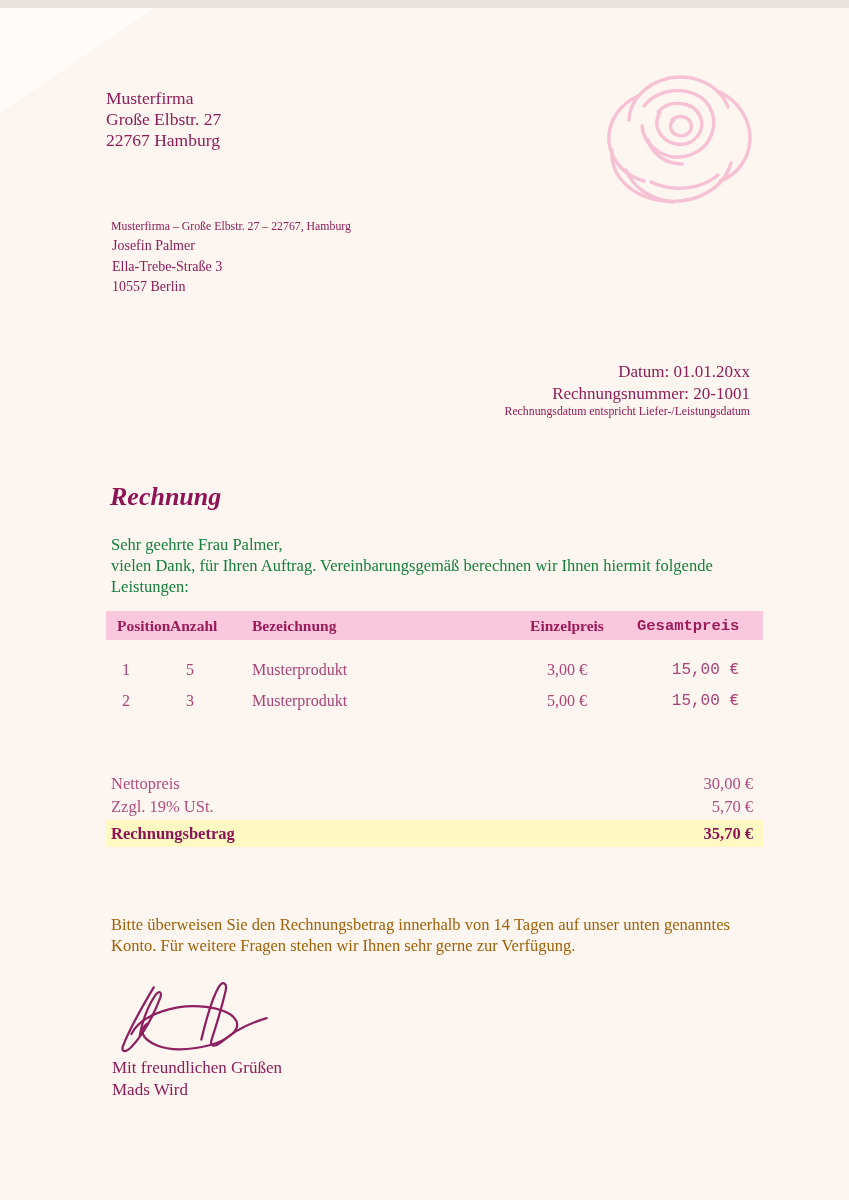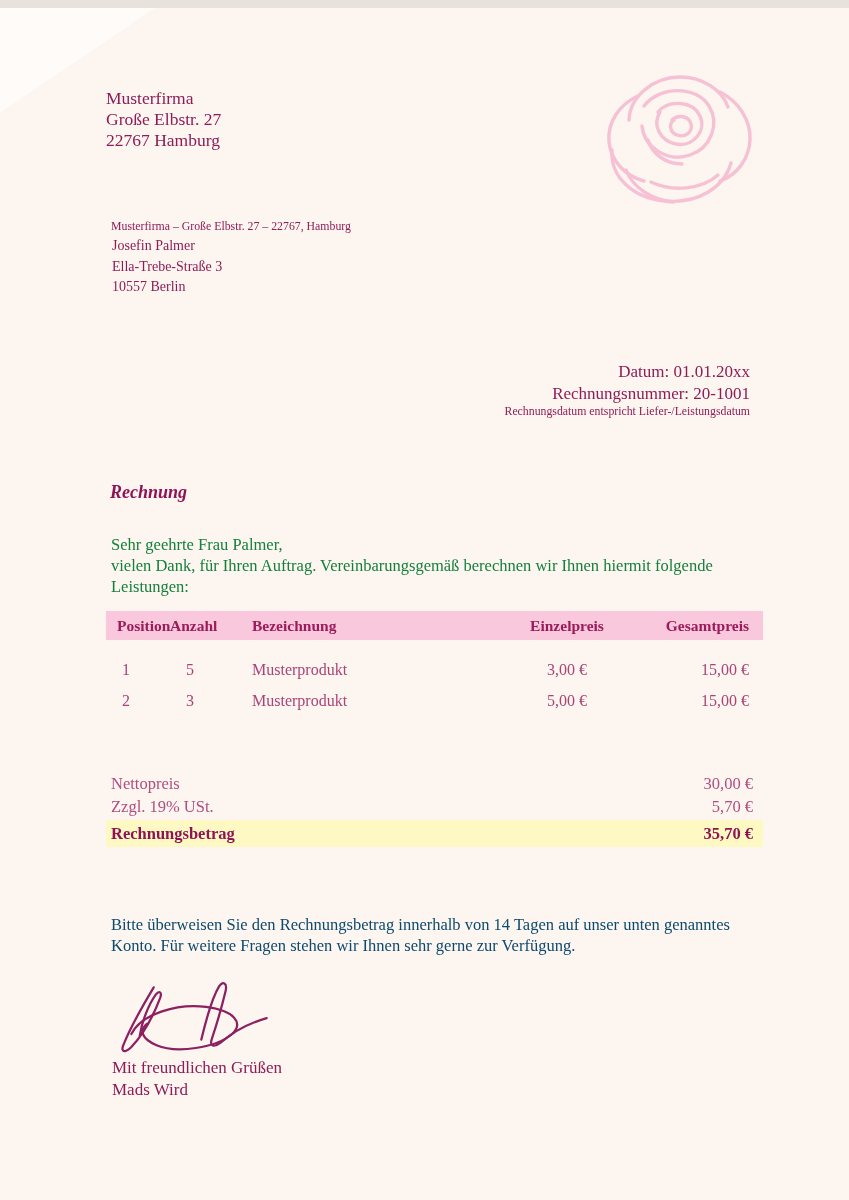--- a/index.html
+++ b/index.html
@@ -25,48 +25,48 @@
   .rose{position:absolute;left:596px;top:60px;width:166px;height:142px;}
   
   .return-line{position:absolute;left:111px;top:211px;font-size:11.8px;color:#8e1d57;}
   
   .recipient{position:absolute;left:112px;top:228px;font-size:14px;line-height:20.5px;color:#8e1d57;}
   
   .meta{position:absolute;right:99px;top:353px;text-align:right;color:#8e1d57;}
   .meta .big{font-size:17px;line-height:21.5px;}
   .meta .small{font-size:11.8px;line-height:14px;}
   
-  .doc-title{position:absolute;left:110px;top:474px;font-size:18px;font-weight:bold;font-style:italic;color:#8e1355;}
+  .doc-title{position:absolute;left:110px;top:474px;font-size:26px;font-weight:bold;font-style:italic;color:#8e1355;}
   
   .intro{position:absolute;left:111px;top:526px;width:632px;font-size:16.5px;line-height:21px;color:#15803d;}
   .intro p{margin:0;}
   
   .items{position:absolute;left:106px;top:603px;width:657px;font-size:16px;color:#aa4478;}
   .grid-row{display:grid;grid-template-columns:64px 82px 245px 140px 126px;align-items:center;}
   .items .head{
     background:#f9c8dd;height:29px;
     font-size:15.5px;font-weight:bold;color:#9c1b5a;
   }
   .c-pos{padding-left:11px;}
   .c-num{padding-left:16px;}
   .c-right{text-align:center;}
-  .c-right-pad{text-align:right;padding-right:14px;}
+  .c-right-pad{text-align:right;padding-right:24px;font-family:Liberation Mono, monospace;}
   .items .body-row{height:31px;}
   .items .body-rows{margin-top:14px;}
   
   .totals{position:absolute;left:106px;top:764px;width:657px;font-size:16.5px;color:#b14e80;}
   .t-row{display:flex;justify-content:space-between;height:23px;line-height:23px;}
   .t-row .lbl{padding-left:5px;}
   .t-row .val{padding-right:10px;}
   .t-total{
     margin-top:2px;background:#fef9c3;height:27px;line-height:27px;
     font-weight:bold;color:#8e1355;font-size:16.5px;
   }
   
-  .payment{position:absolute;left:111px;top:906px;width:652px;font-size:16.5px;line-height:21px;color:#0c4a6e;}
+  .payment{position:absolute;left:111px;top:906px;width:652px;font-size:16.5px;line-height:21px;color:#a16207;}
   .payment p{margin:0;}
   
   .signature{position:absolute;left:112px;top:970px;width:160px;height:84px;}
   .closing{position:absolute;left:112px;top:1049px;font-size:17px;line-height:22px;color:#8e1d57;}
 </style>
 </head>
 <body>
 
 <div class="page">
 

